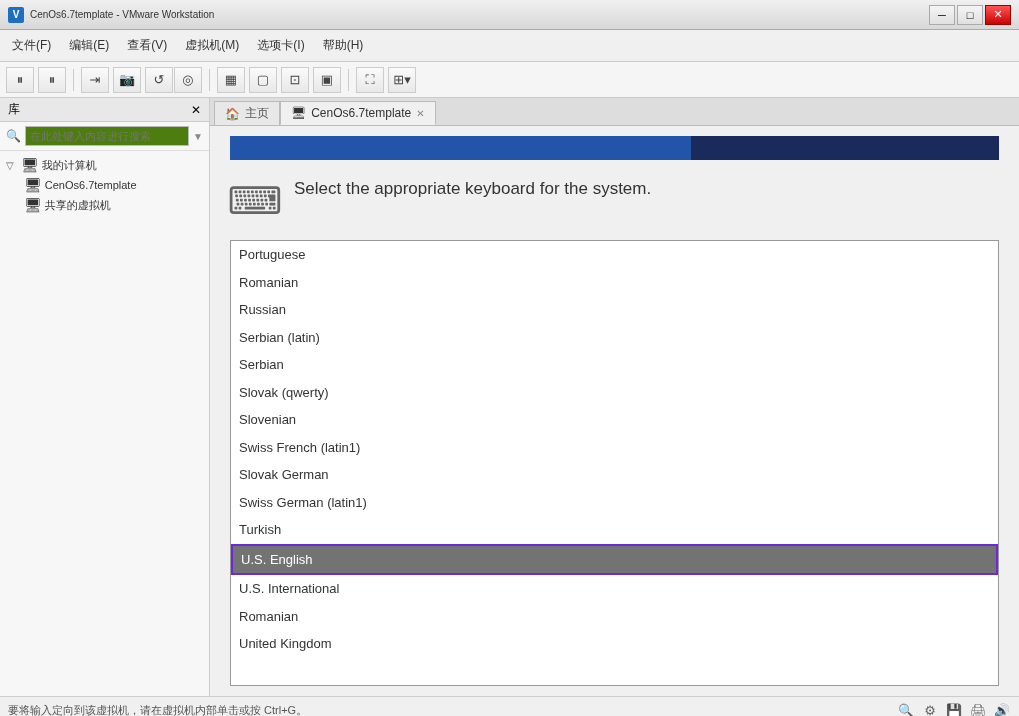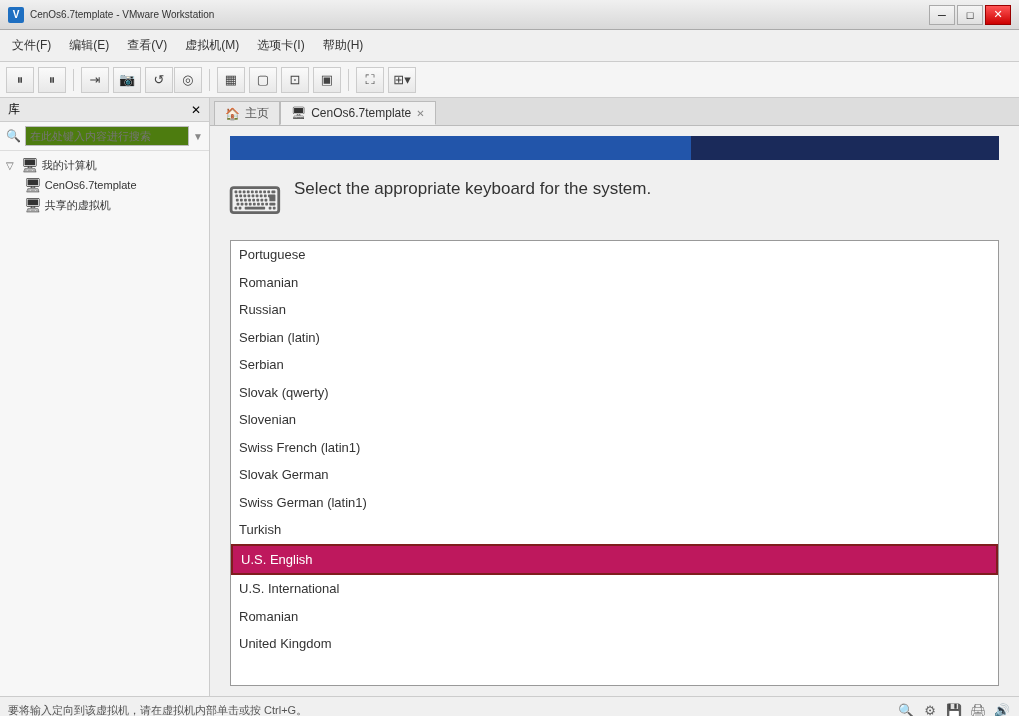--- a/index.html
+++ b/index.html
@@ -255,23 +255,23 @@
       padding: 0;
     }
     .list-item {
       padding: 4px 8px;
       font-size: 13px;
       color: #333;
       cursor: pointer;
       line-height: 1.5;
     }
     .list-item.selected {
-      background: #be185d;
+      background: #737373;
       color: white;
-      border: 2px solid #7f1d1d;
+      border: 2px solid #6d28d9;
     }
 
     
     .status-bar {
       height: 28px;
       background: #f0f0f0;
       border-top: 1px solid #ccc;
       display: flex;
       align-items: center;
       justify-content: space-between;

